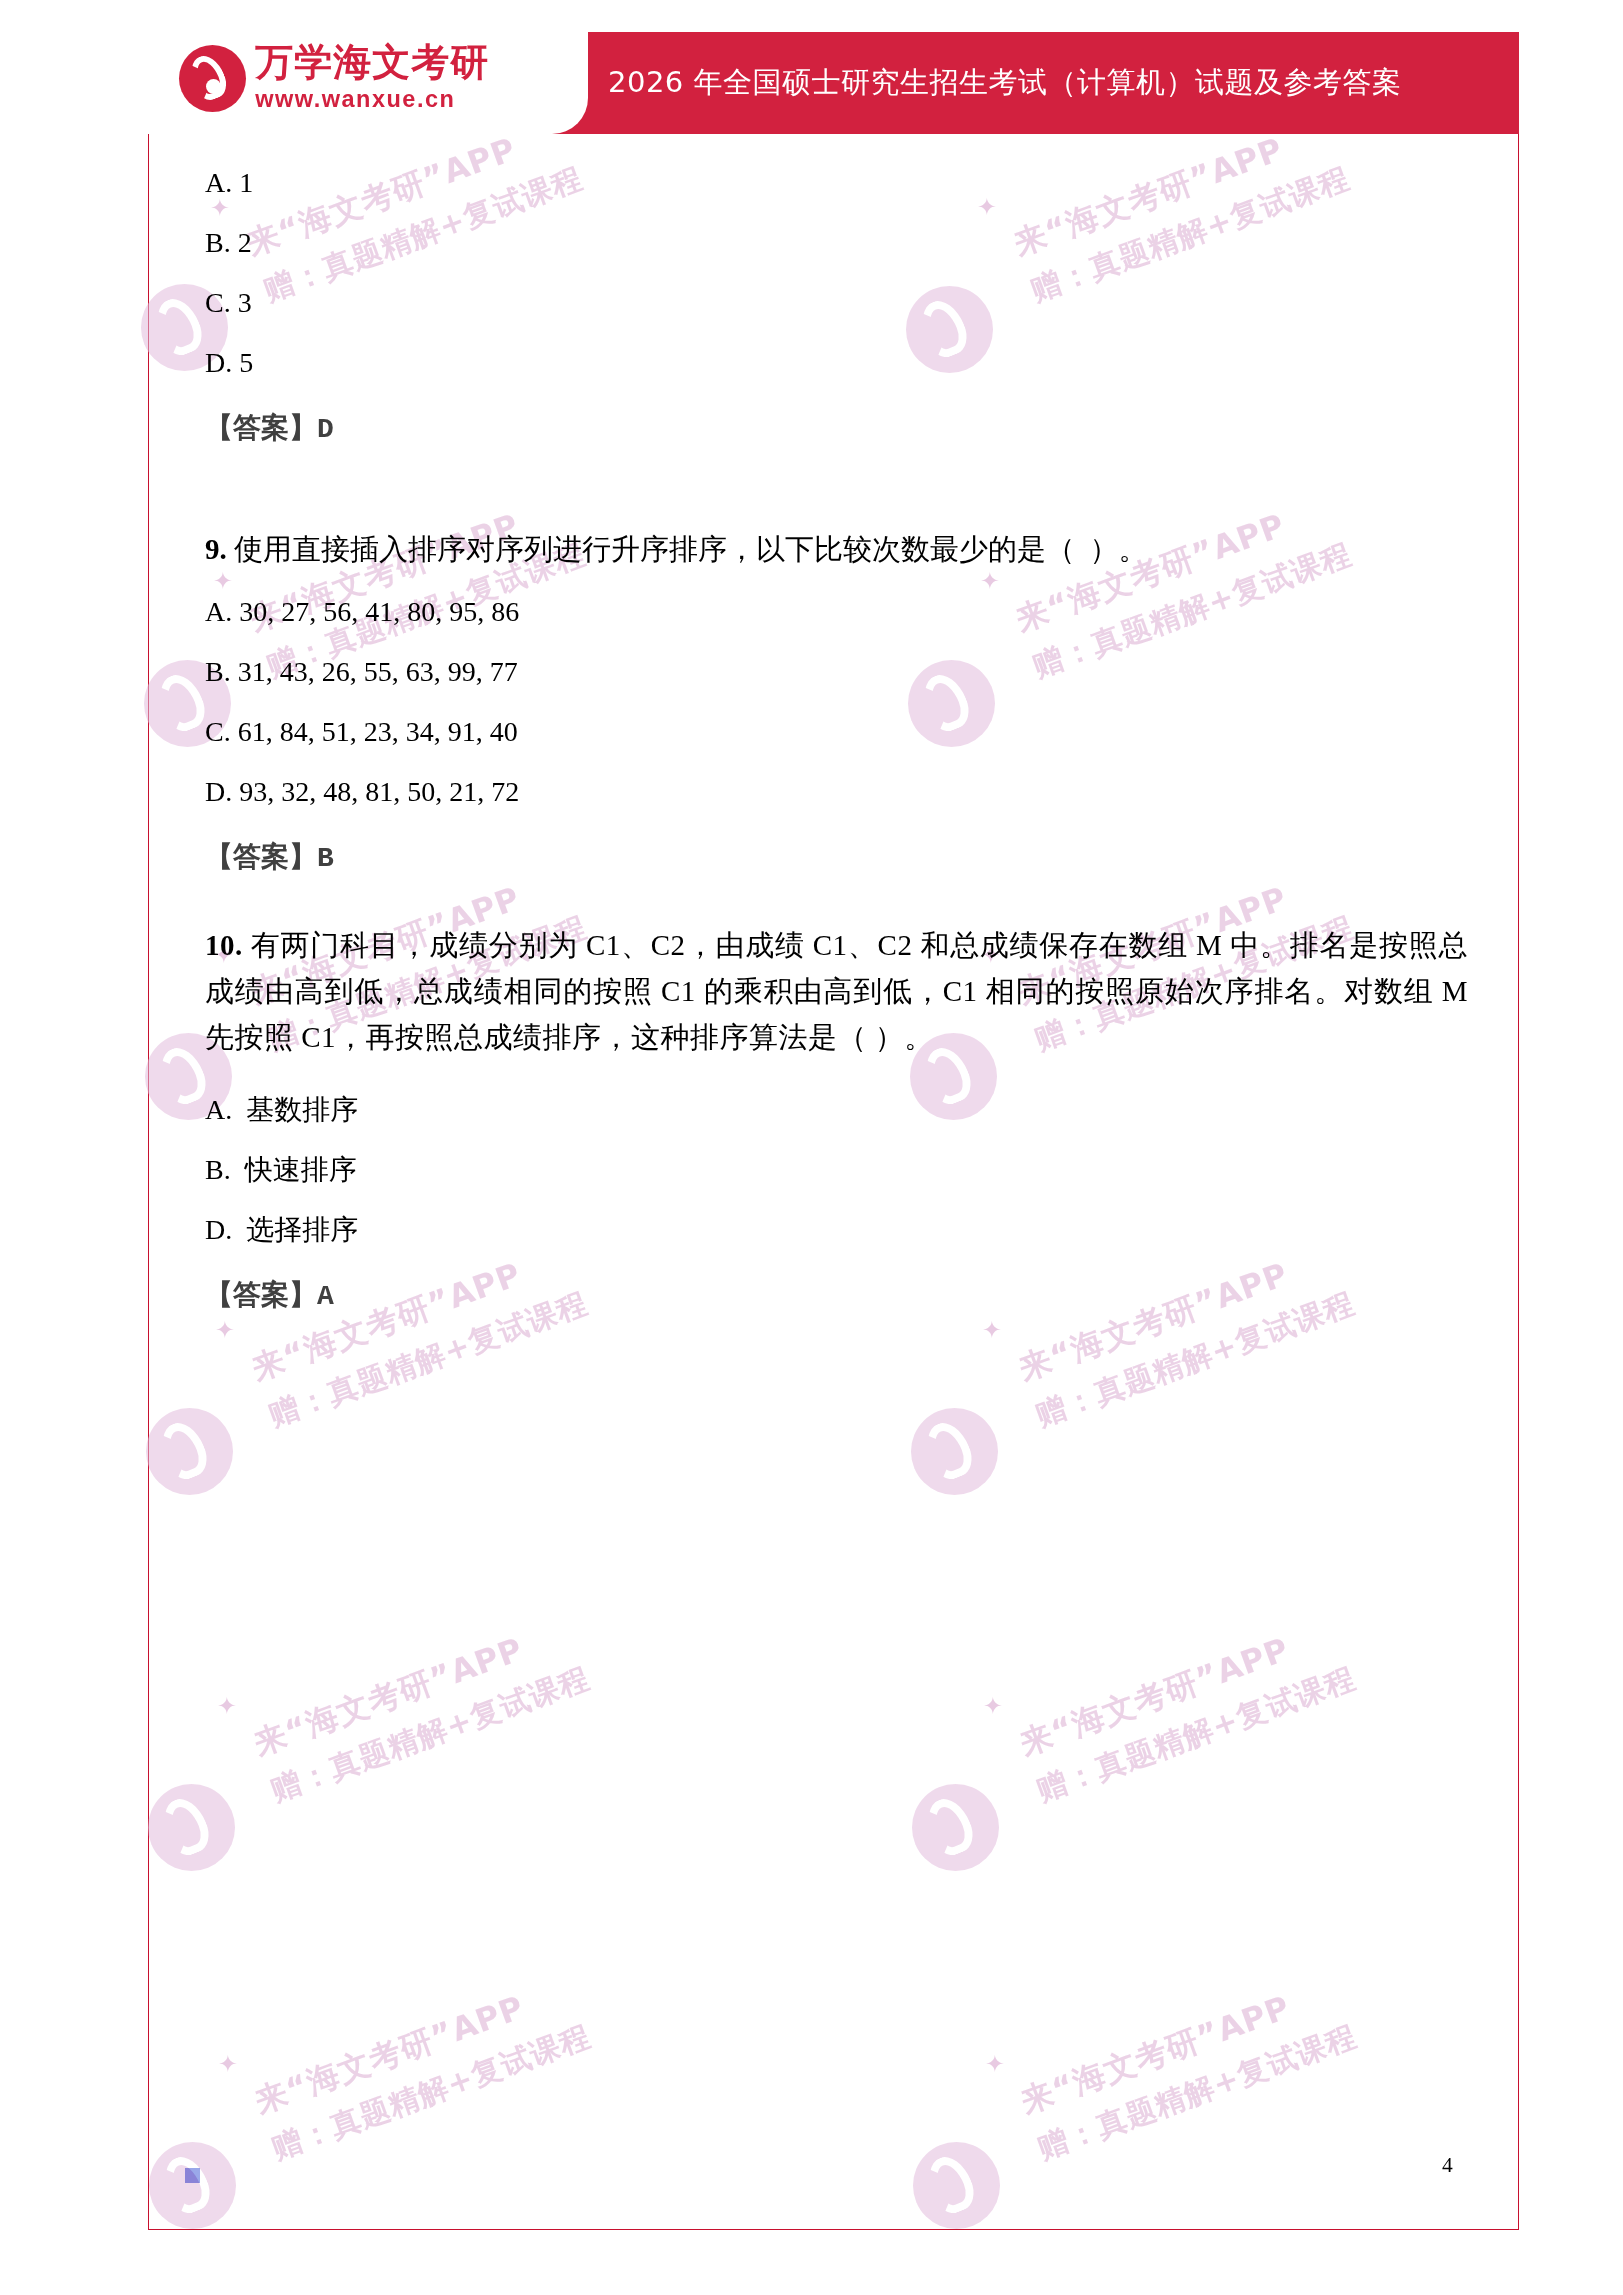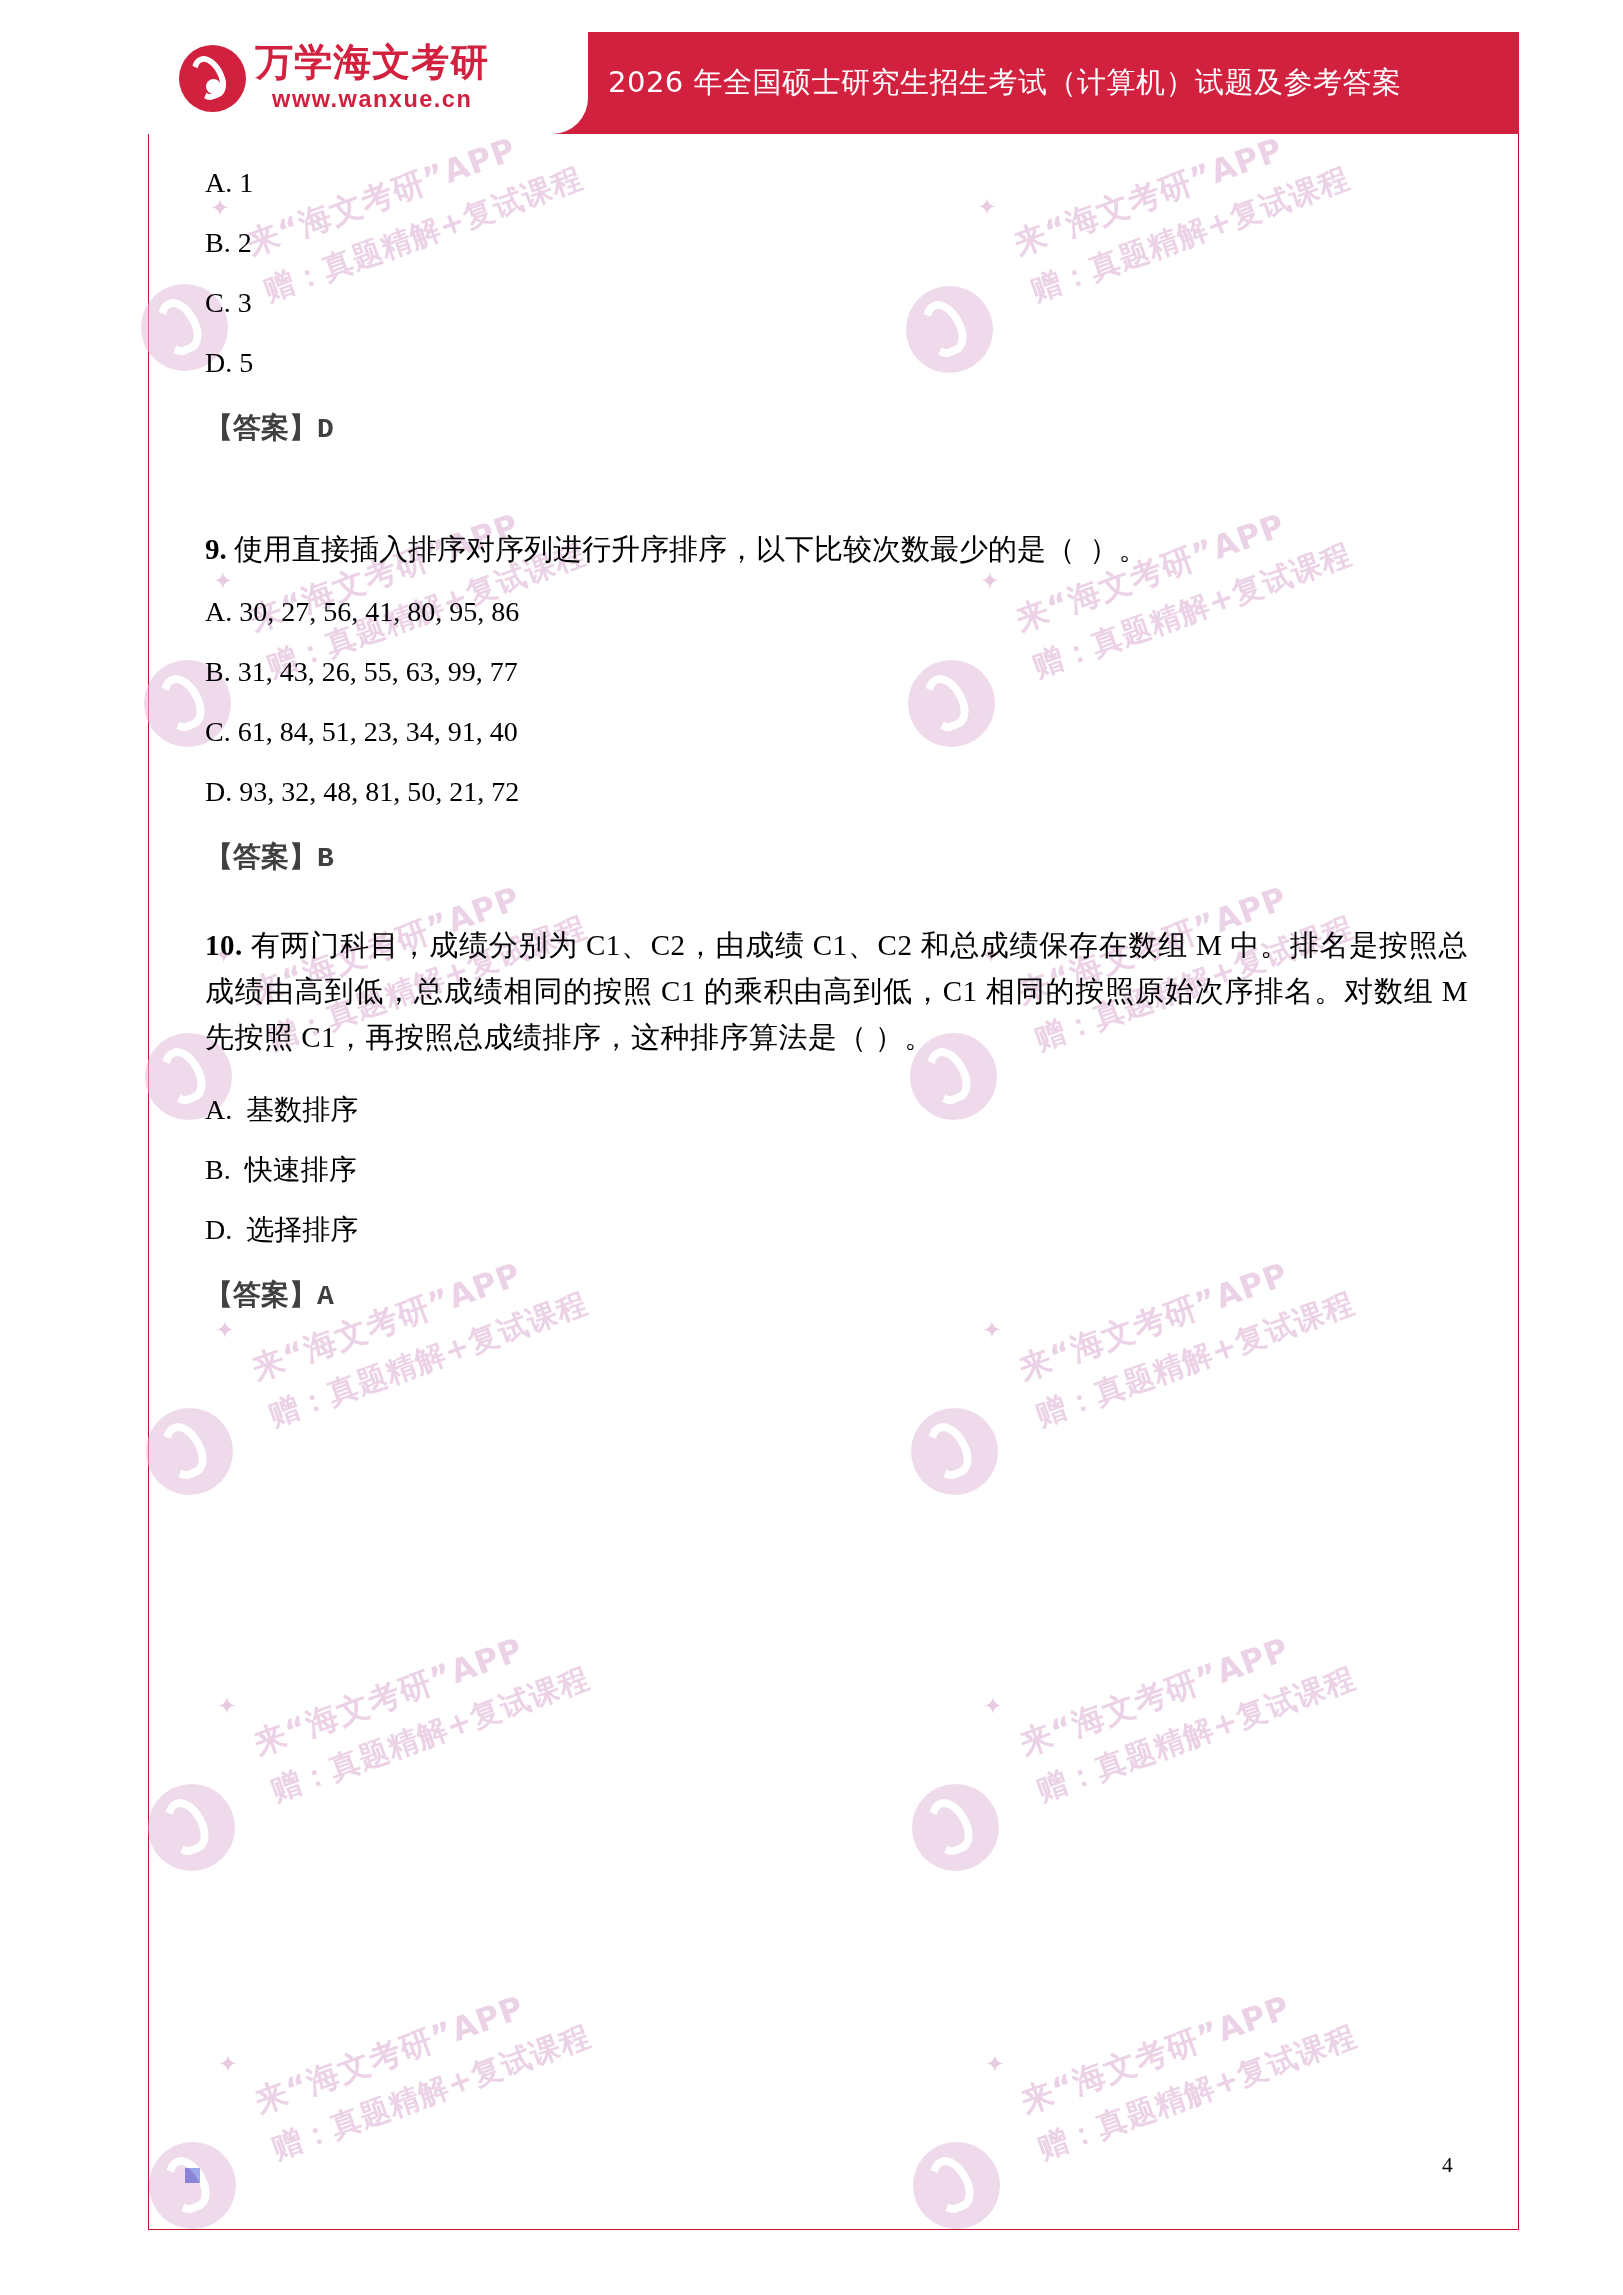--- a/index.html
+++ b/index.html
@@ -106,21 +106,20 @@
     letter-spacing: 1px;
     line-height: 1.05;
   }
   .logo-url {
     font-family: "Liberation Sans", sans-serif;
     font-weight: bold;
     font-size: 23.5px;
     color: #d2213f;
     letter-spacing: 1.5px;
     margin-top: 3.1px;
-    text-align: center;
   }
   .header-title {
     position: absolute;
     left: 460px;
     top: 0;
     height: 102px;
     display: flex;
     align-items: center;
     color: #ffffff;
     font-family: "DejaVu Sans", sans-serif;

